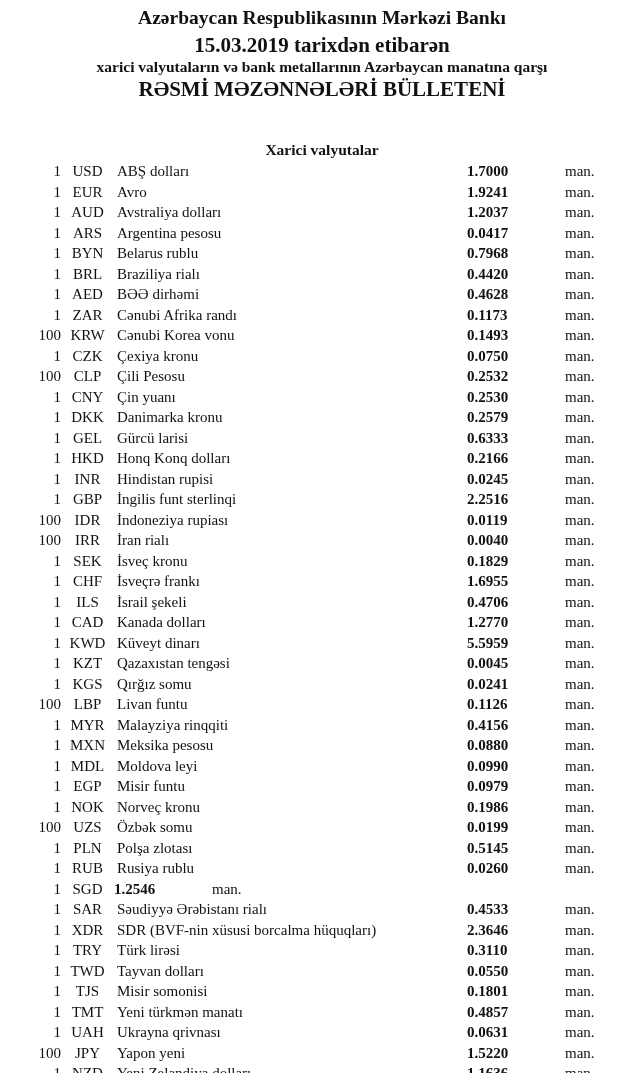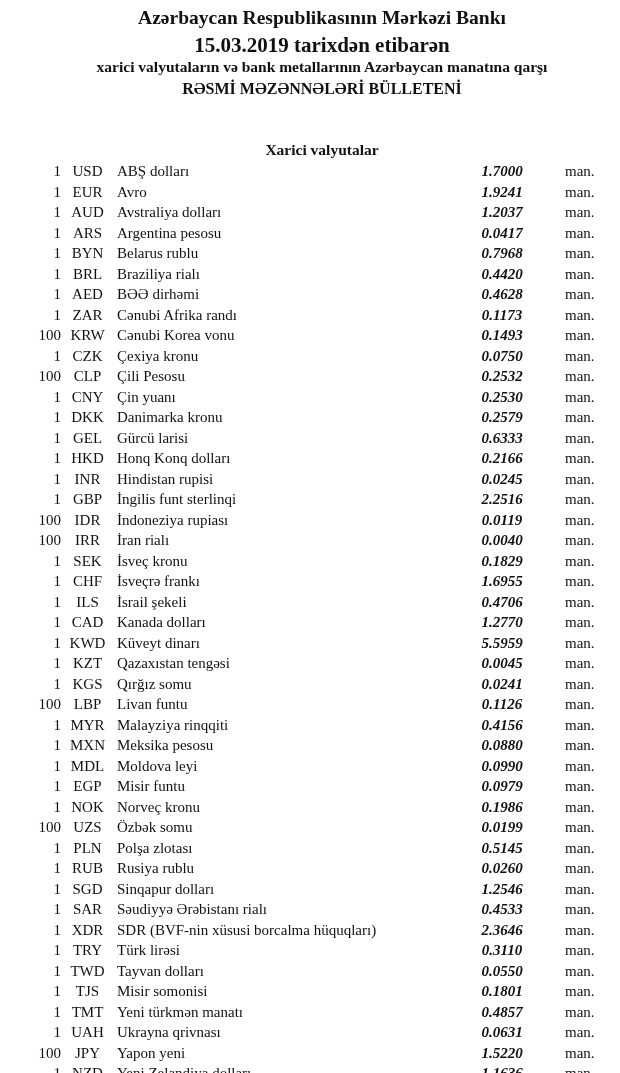--- a/index.html
+++ b/index.html
@@ -33,21 +33,21 @@
     font-size: 21px;
     line-height: 18px;
     margin-top: 6px;
   }
   .hdr-sub {
     font-size: 15.5px;
     line-height: 18px;
     margin-top: 4px;
   }
   .hdr-bulletin {
-    font-size: 16px;
+    font-size: 21px;
     line-height: 18px;
     margin-top: 4px;
   }
   .section-title {
     text-align: center;
     font-weight: bold;
     font-size: 15.5px;
     line-height: 18px;
     margin-top: 43px;
   }
@@ -73,23 +73,22 @@
     flex: 0 0 auto;
   }
   .name {
     flex: 1 1 auto;
     padding-left: 3px;
     white-space: nowrap;
     overflow: hidden;
   }
   .rate {
     width: 70px;
-    text-align: center;
+    text-align: left;
     font-weight: bold;
-    font-style: italic;
     flex: 0 0 auto;
   }
   .unit {
     width: 36px;
     margin-left: 28px;
     text-align: left;
     flex: 0 0 auto;
   }
 </style>
 </head>
@@ -383,21 +382,20 @@
     <span class="qty">1</span>
     <span class="code">RUB</span>
     <span class="name">Rusiya rublu</span>
     <span class="rate">0.0260</span>
     <span class="unit">man.</span>
   </div>
 
   <div class="row">
     <span class="qty">1</span>
     <span class="code">SGD</span>
-    <span class="name">Sinqapur dolları</span>
     <span class="rate">1.2546</span>
     <span class="unit">man.</span>
   </div>
 
   <div class="row">
     <span class="qty">1</span>
     <span class="code">SAR</span>
     <span class="name">Səudiyyə Ərəbistanı rialı</span>
     <span class="rate">0.4533</span>
     <span class="unit">man.</span>

